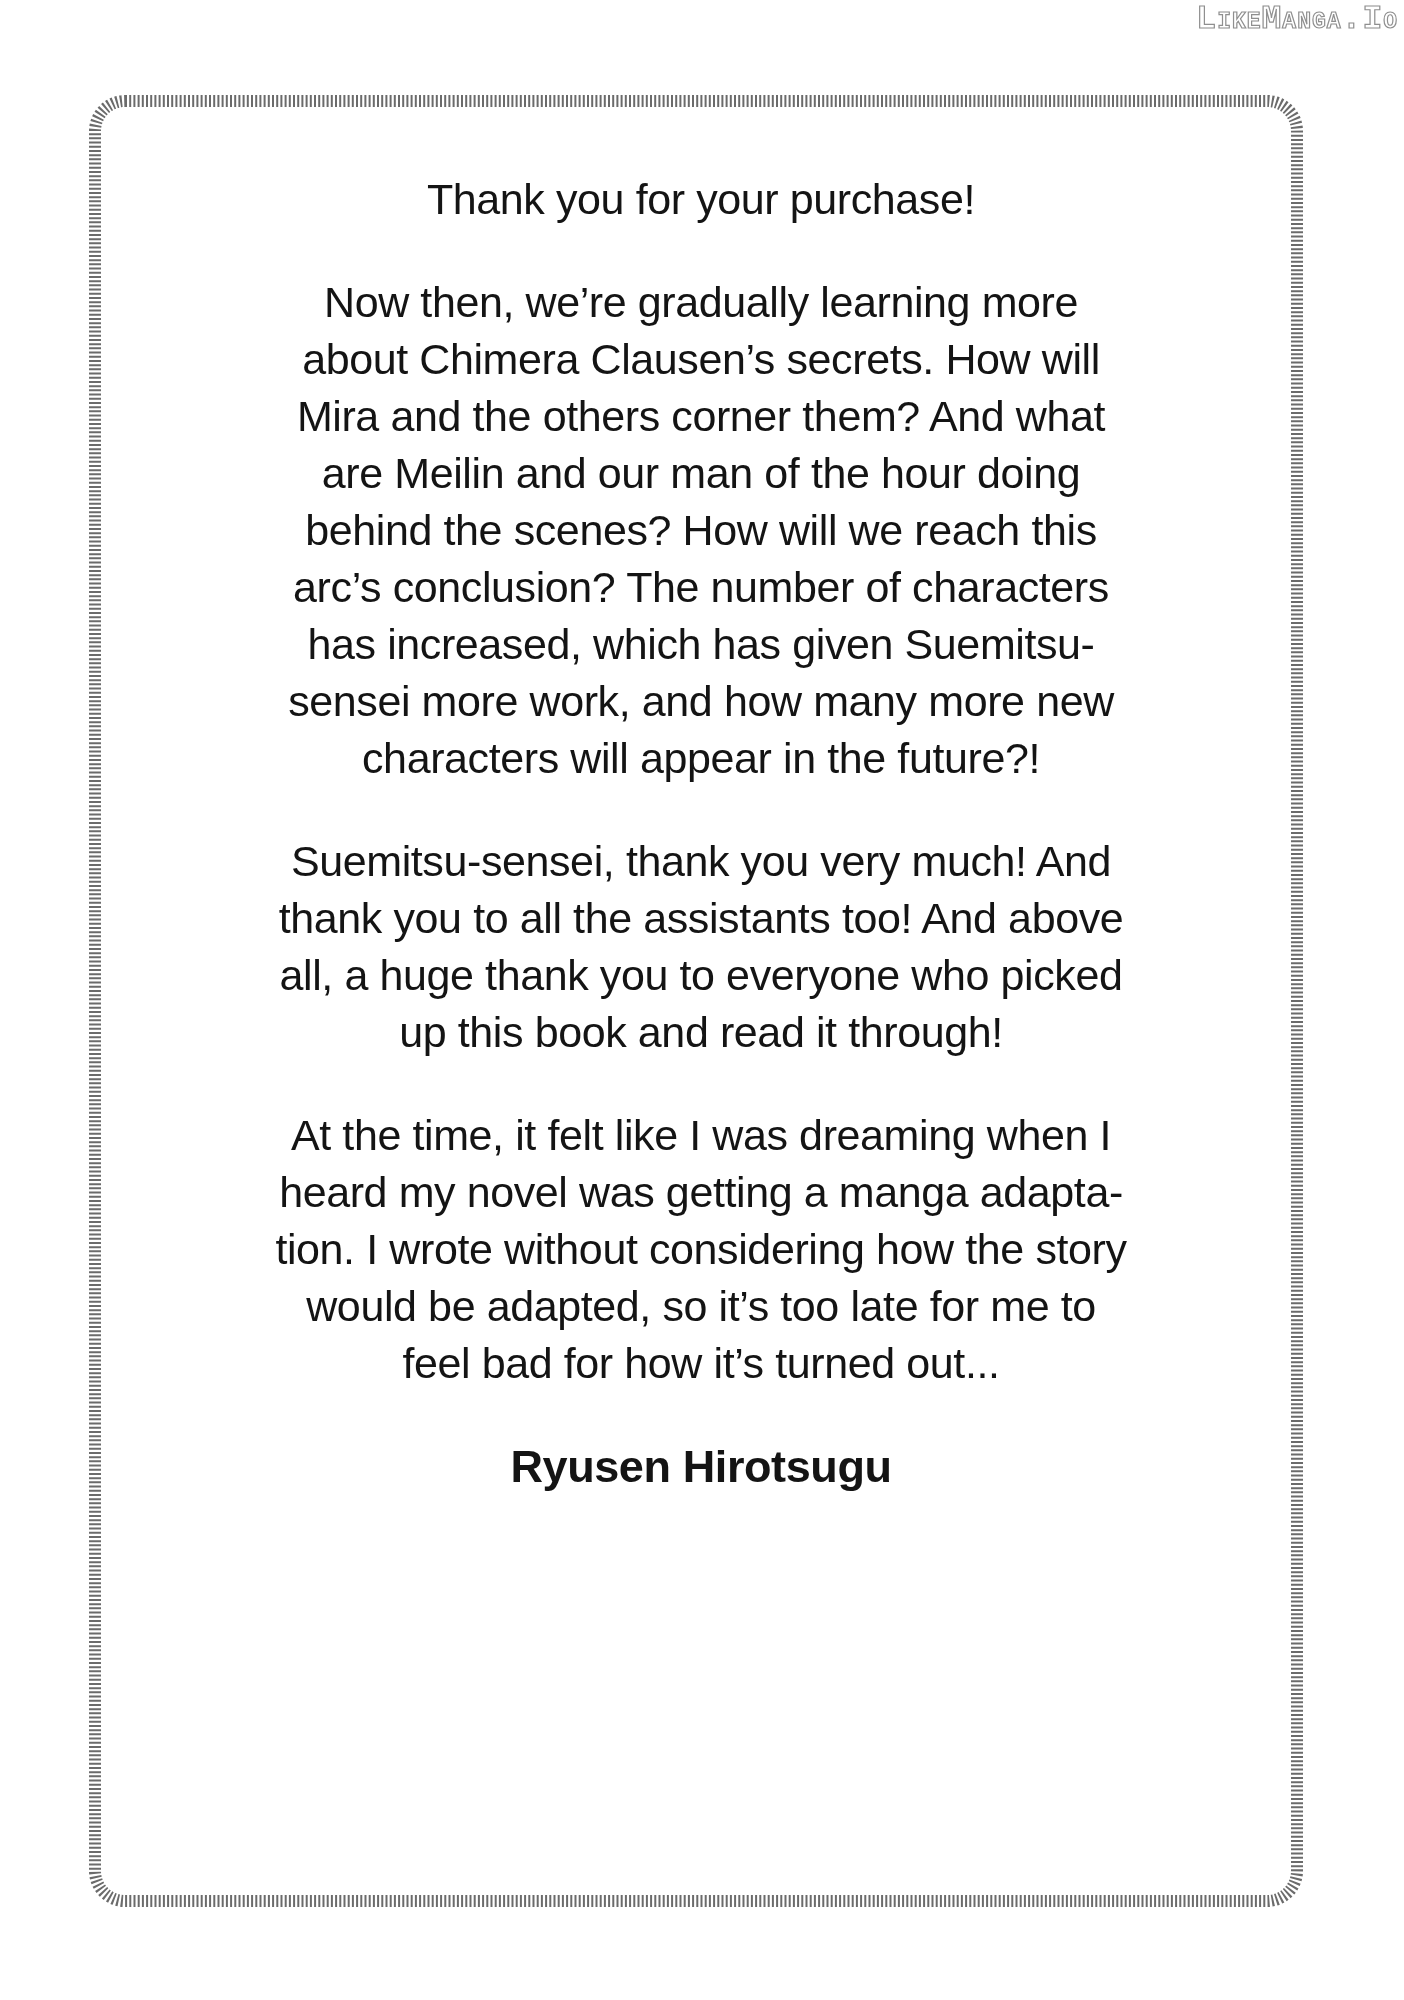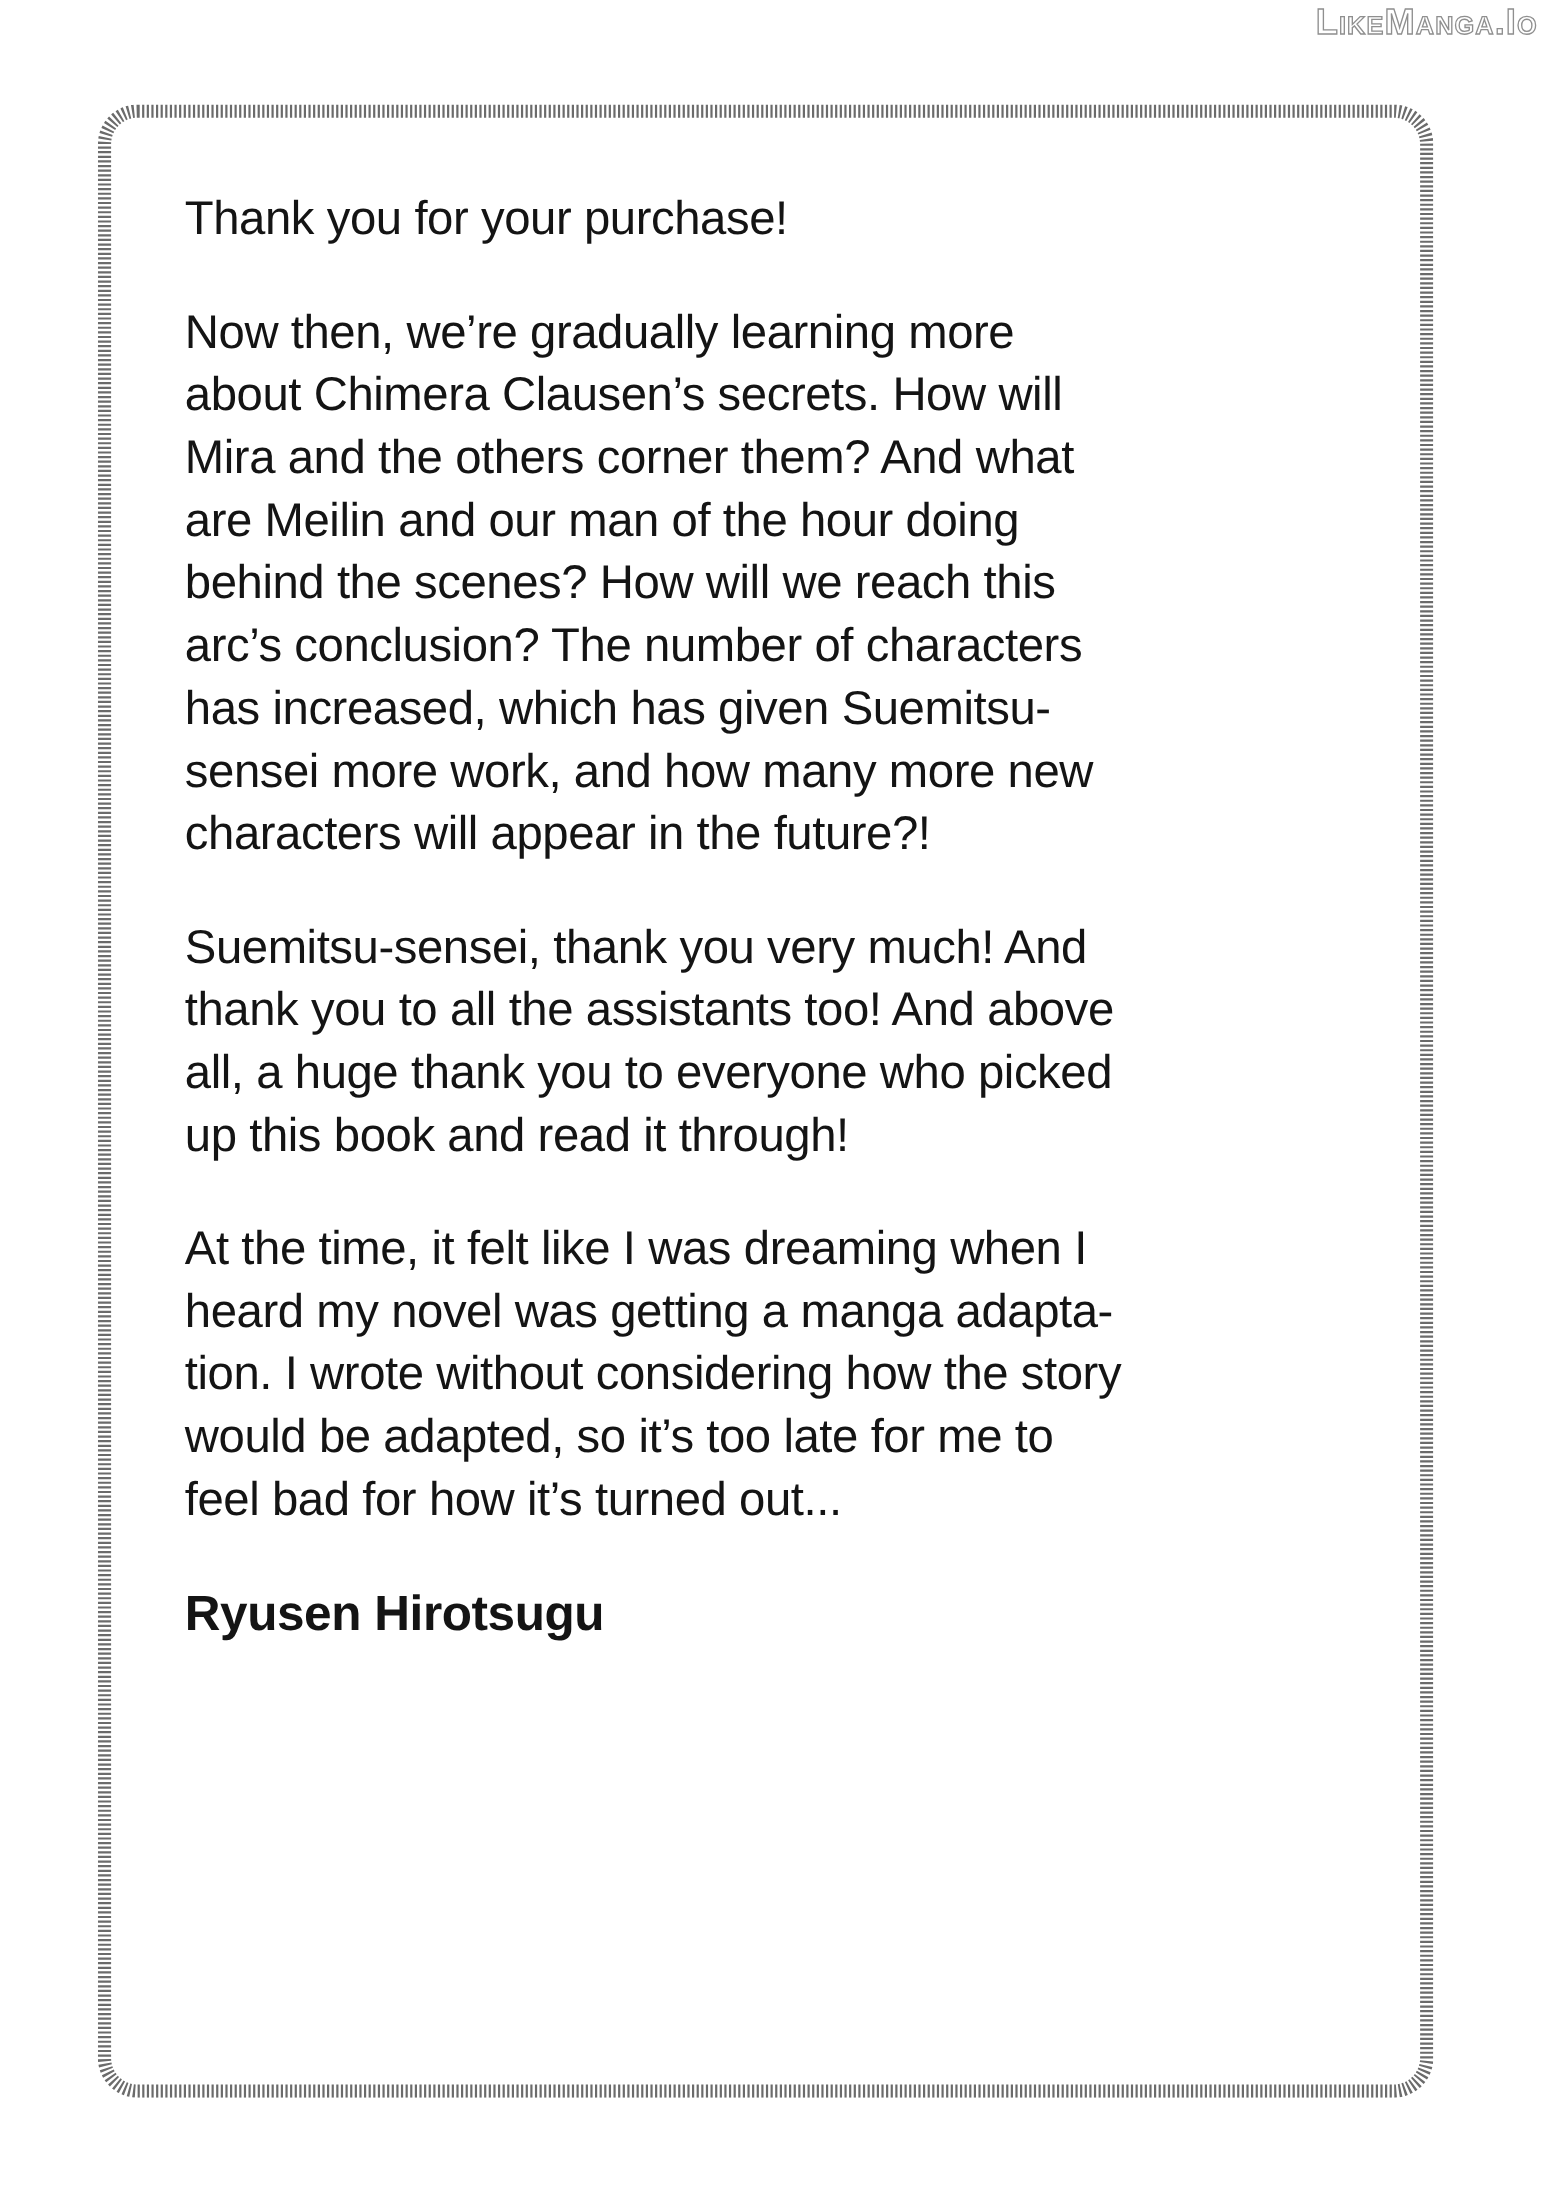--- a/index.html
+++ b/index.html
@@ -15,21 +15,21 @@
     width: 1404px;
     height: 2000px;
     background: var(--bg);
     overflow: hidden;
     font-family: "Liberation Sans", "DejaVu Sans", sans-serif;
   }
   .watermark {
     position: absolute;
     top: 1px;
     right: 6px;
-    font-family: Liberation Sans, sans-serif;
+    font-family: Liberation Mono, monospace;
     font-weight: 700;
     font-variant: small-caps;
     font-size: 33px;
     letter-spacing: 1px;
     color: #ffffff;
     -webkit-text-stroke: 1.2px var(--wm-outline);
     user-select: none;
   }
   .border-frame {
     position: absolute;
@@ -37,20 +37,21 @@
     top: 95px;
     width: 1214px;
     height: 1812px;
     display: block;
   }
   .letter {
     position: absolute;
     left: 168px;
     top: 171px;
     width: 1066px;
+    text-align: center;
     color: var(--ink);
     font-size: 43px;
     line-height: 57px;
     letter-spacing: -0.4px;
   }
   .para {
     white-space: pre-line;
     margin: 0 0 46px 0;
   }
   .signature {

